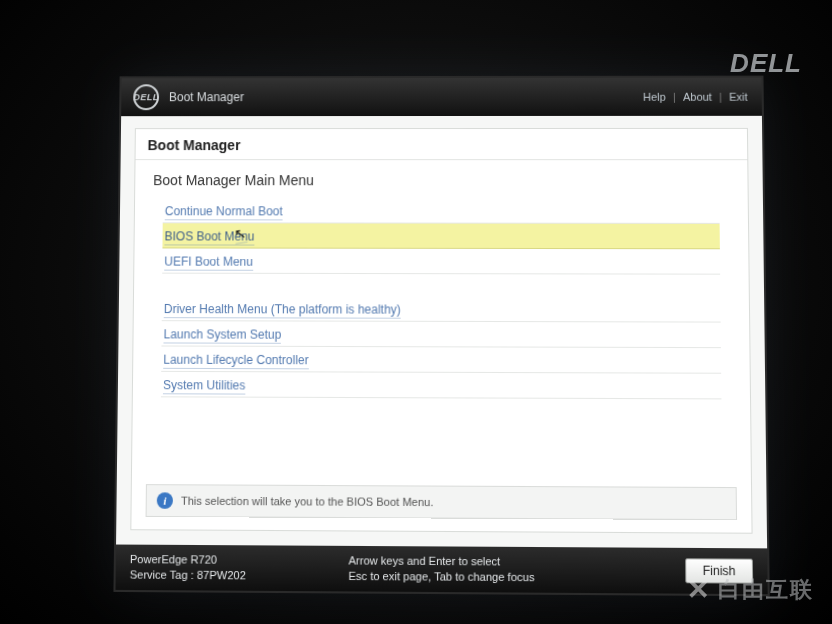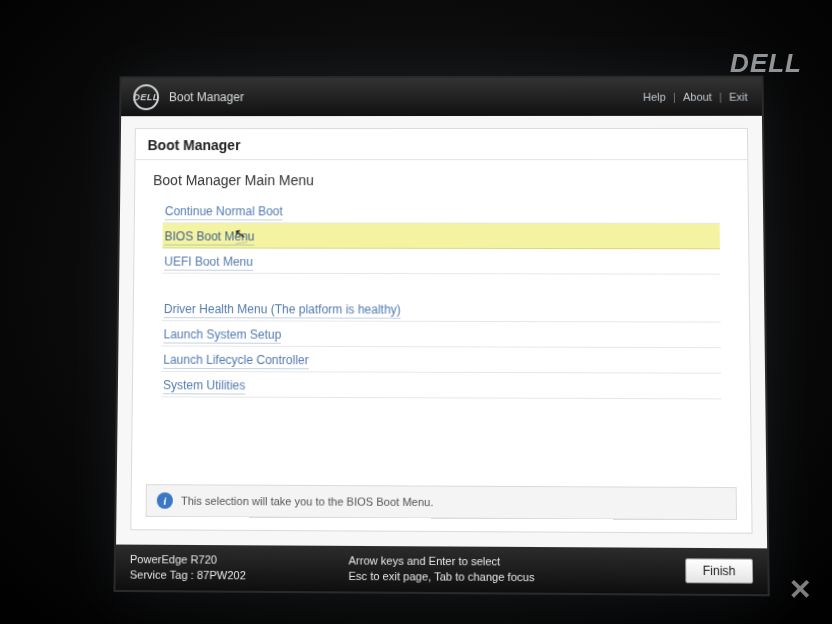--- a/index.html
+++ b/index.html
@@ -236,15 +236,16 @@
         <div>Arrow keys and Enter to select</div>
         <div>Esc to exit page, Tab to change focus</div>
       </div>
       <button class="finish-btn">Finish</button>
     </div>
 
   </div>
 
   <div class="watermark">
     <span class="x">✕</span>
+    <span>白由互联</span>
   </div>
 
 </div>
 
 </body></html>

